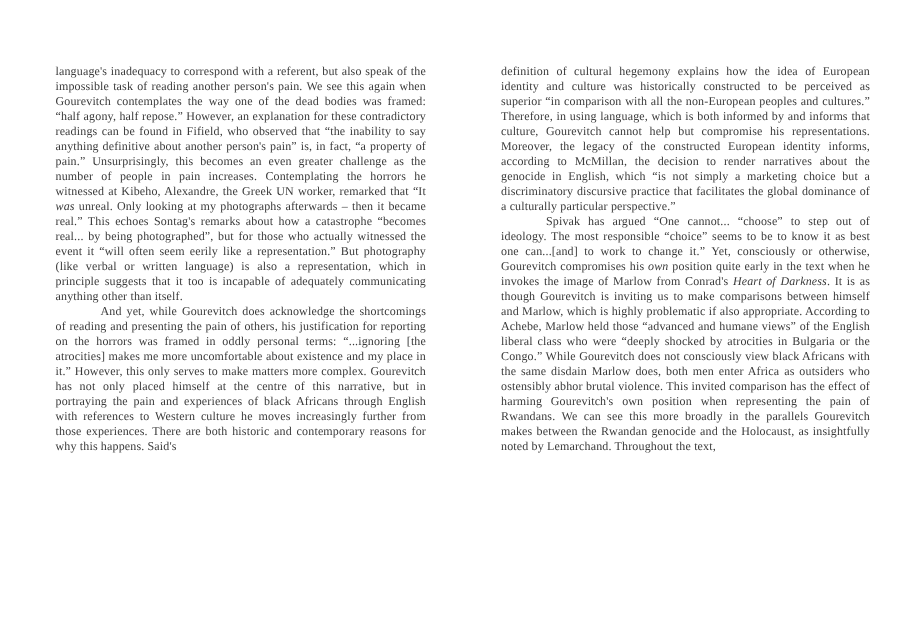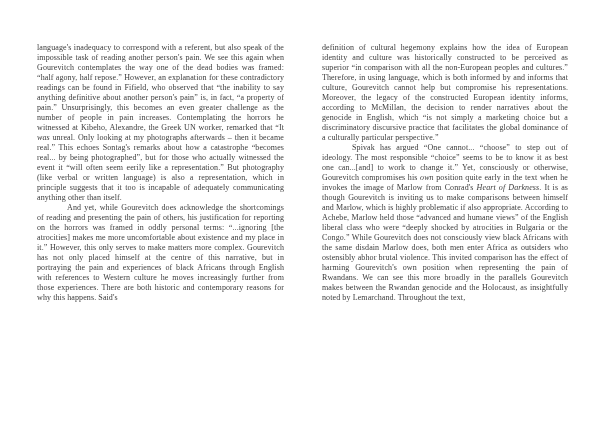--- a/index.html
+++ b/index.html
@@ -21,21 +21,21 @@
     position: absolute;
     top: 43px;
     width: 247px;
     color: #3b3b3b;
     font-size: 8px;
     line-height: 10px;
     text-align: justify;
     letter-spacing: 0.1px;
   }
   .page-column.left  { left: 37px; }
-  .page-column.right { left: 322px; width: 246px; }
+  .page-column.right { left: 334px; width: 246px; }
   .page-column p {
     margin: 0;
     padding: 0;
   }
   .page-column p.indented {
     text-indent: 30px;
   }
   .page-column em {
     font-style: italic;
   }

